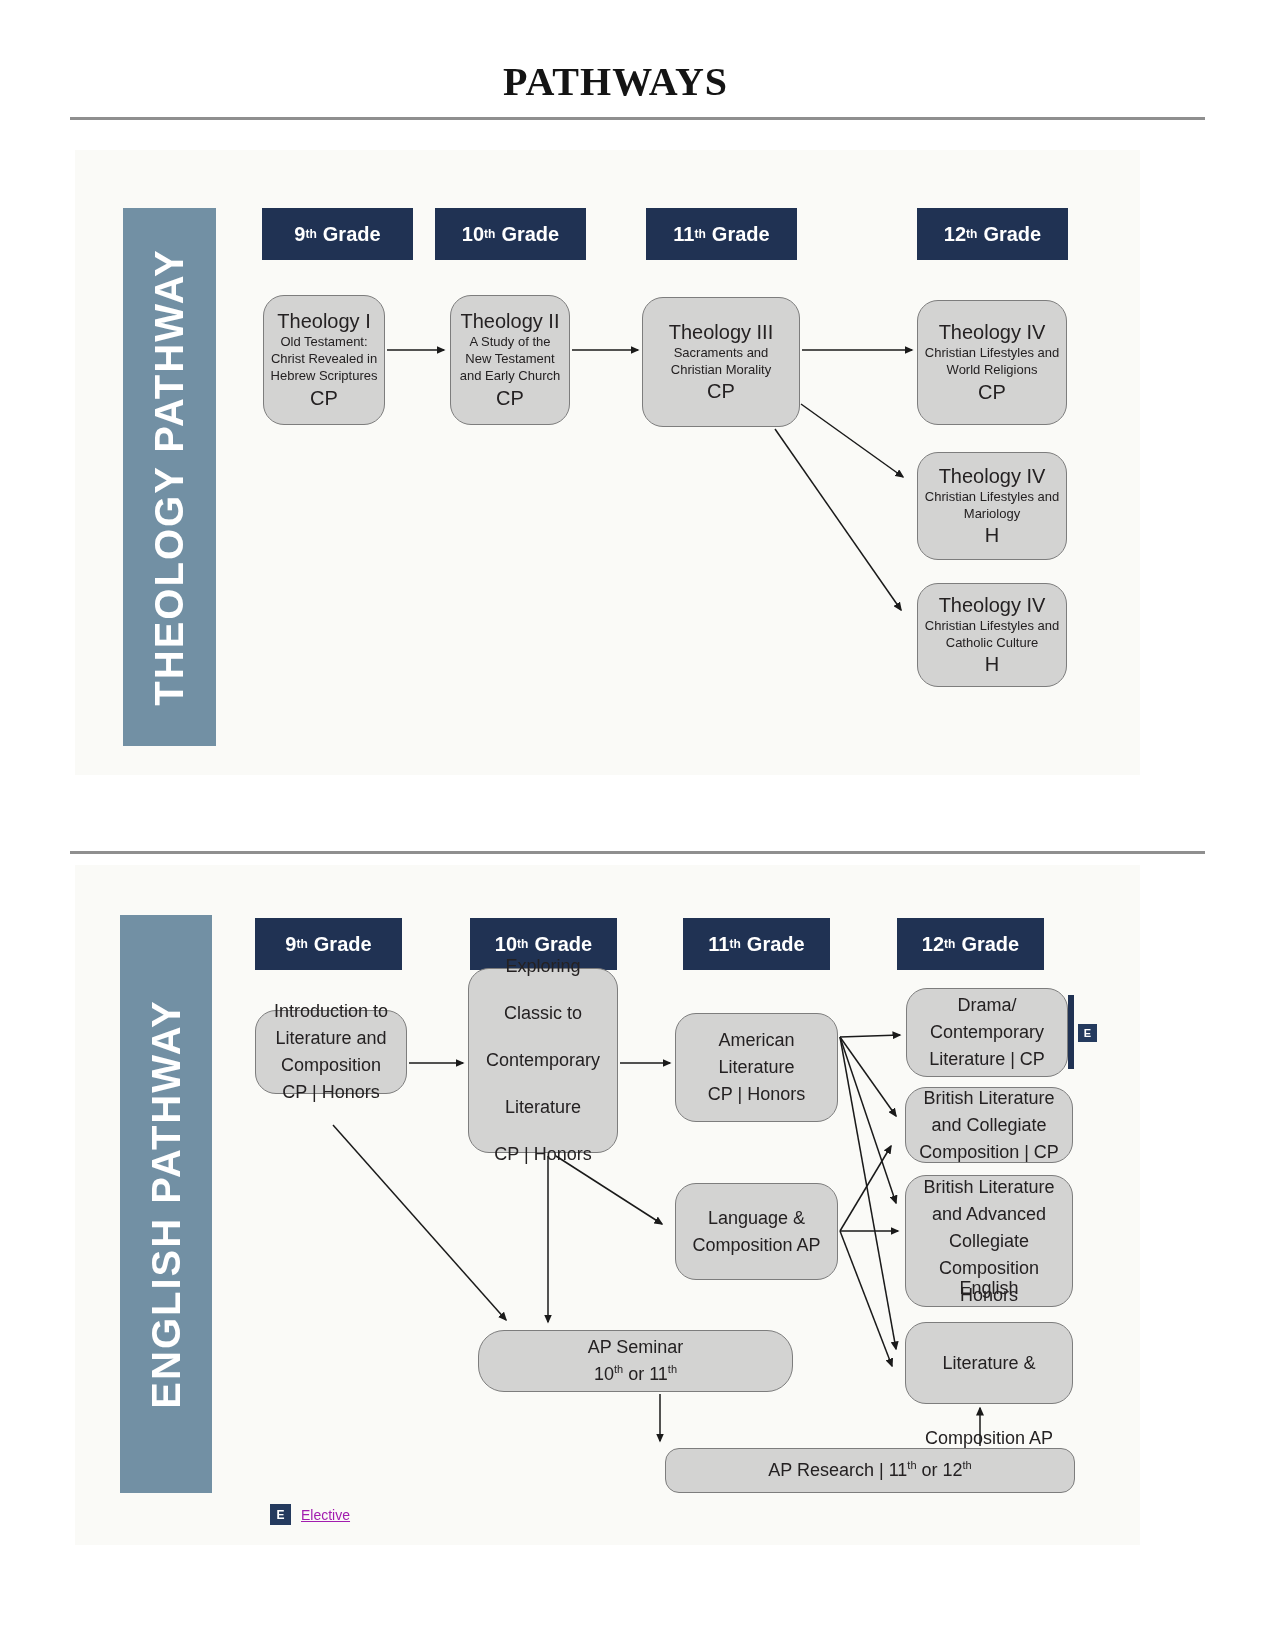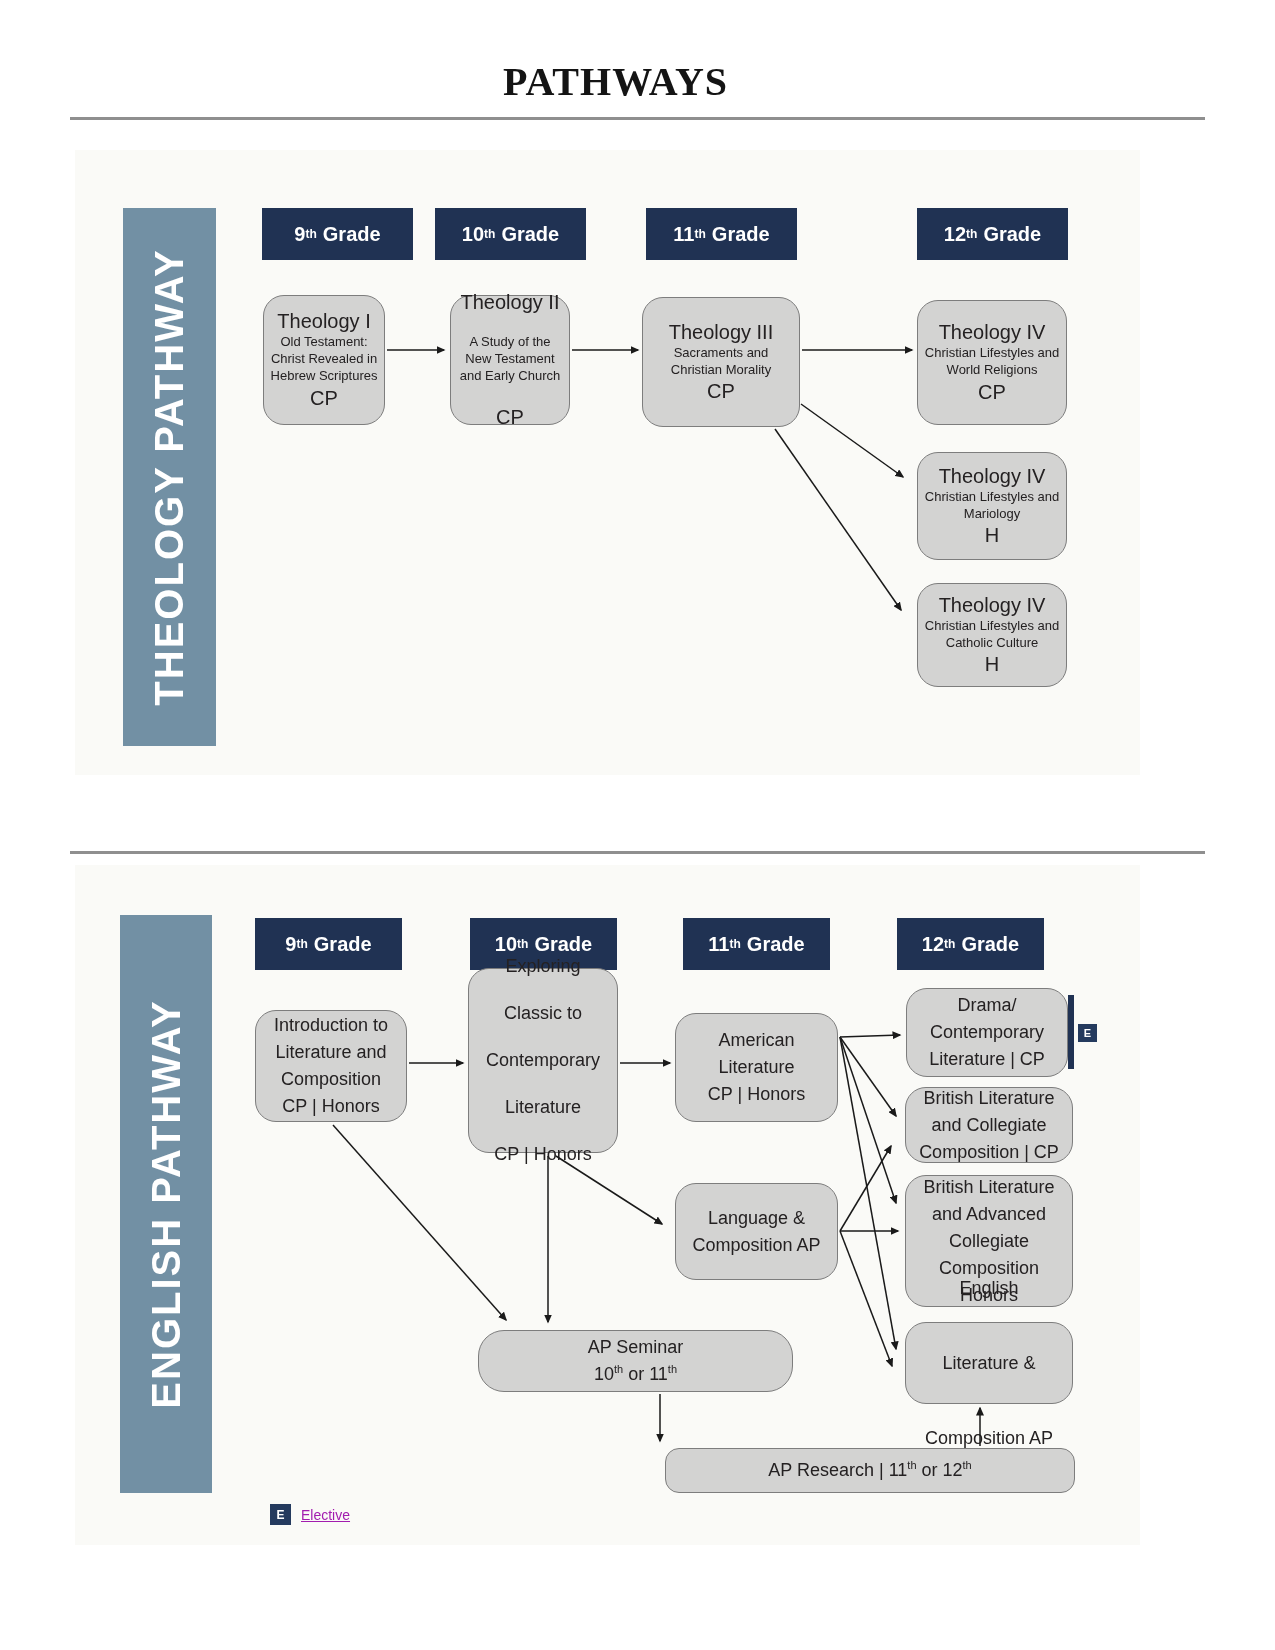--- a/index.html
+++ b/index.html
@@ -79,21 +79,21 @@
   <span>12</span>
     <sup>th</sup>
     <span class="gw">Grade</span>
 </div>
 
 <div class="abs course" style="left:263px;top:295px;width:122px;height:130px;">
   <div class="title">Theology I</div>
   <div class="sub">Old Testament: Christ Revealed in Hebrew Scriptures</div>
   <div class="level">CP</div>
 </div>
-<div class="abs course" style="left:450px;top:295px;width:120px;height:130px;gap:19px;">
+<div class="abs course" style="left:450px;top:295px;width:120px;height:130px;">
   <div class="title">Theology II</div>
   <div class="sub">A Study of the New Testament and Early Church</div>
   <div class="level">CP</div>
 </div>
 <div class="abs course" style="left:642px;top:297px;width:158px;height:130px;">
   <div class="title">Theology III</div>
   <div class="sub">Sacraments and Christian Morality</div>
   <div class="level">CP</div>
 </div>
 <div class="abs course" style="left:917px;top:300px;width:150px;height:125px;">
@@ -134,21 +134,21 @@
   <span>11</span>
     <sup>th</sup>
     <span class="gw">Grade</span>
 </div>
 <div class="abs grade-header" style="left:897px;top:918px;width:147px;">
   <span>12</span>
     <sup>th</sup>
     <span class="gw">Grade</span>
 </div>
 
-<div class="abs course ebox" style="left:255px;top:1010px;width:152px;height:112px;">
+<div class="abs course ebox" style="left:255px;top:1010px;width:152px;height:84px;">
   <div class="eline">Introduction to</div>
   <div class="eline">Literature and</div>
   <div class="eline">Composition</div>
   <div class="eline">CP | Honors</div>
 </div>
 <div class="abs course ebox" style="left:468px;top:968px;width:150px;height:185px;gap:20px;">
   <div class="eline">Exploring</div>
   <div class="eline">Classic to</div>
   <div class="eline">Contemporary</div>
   <div class="eline">Literature</div>

